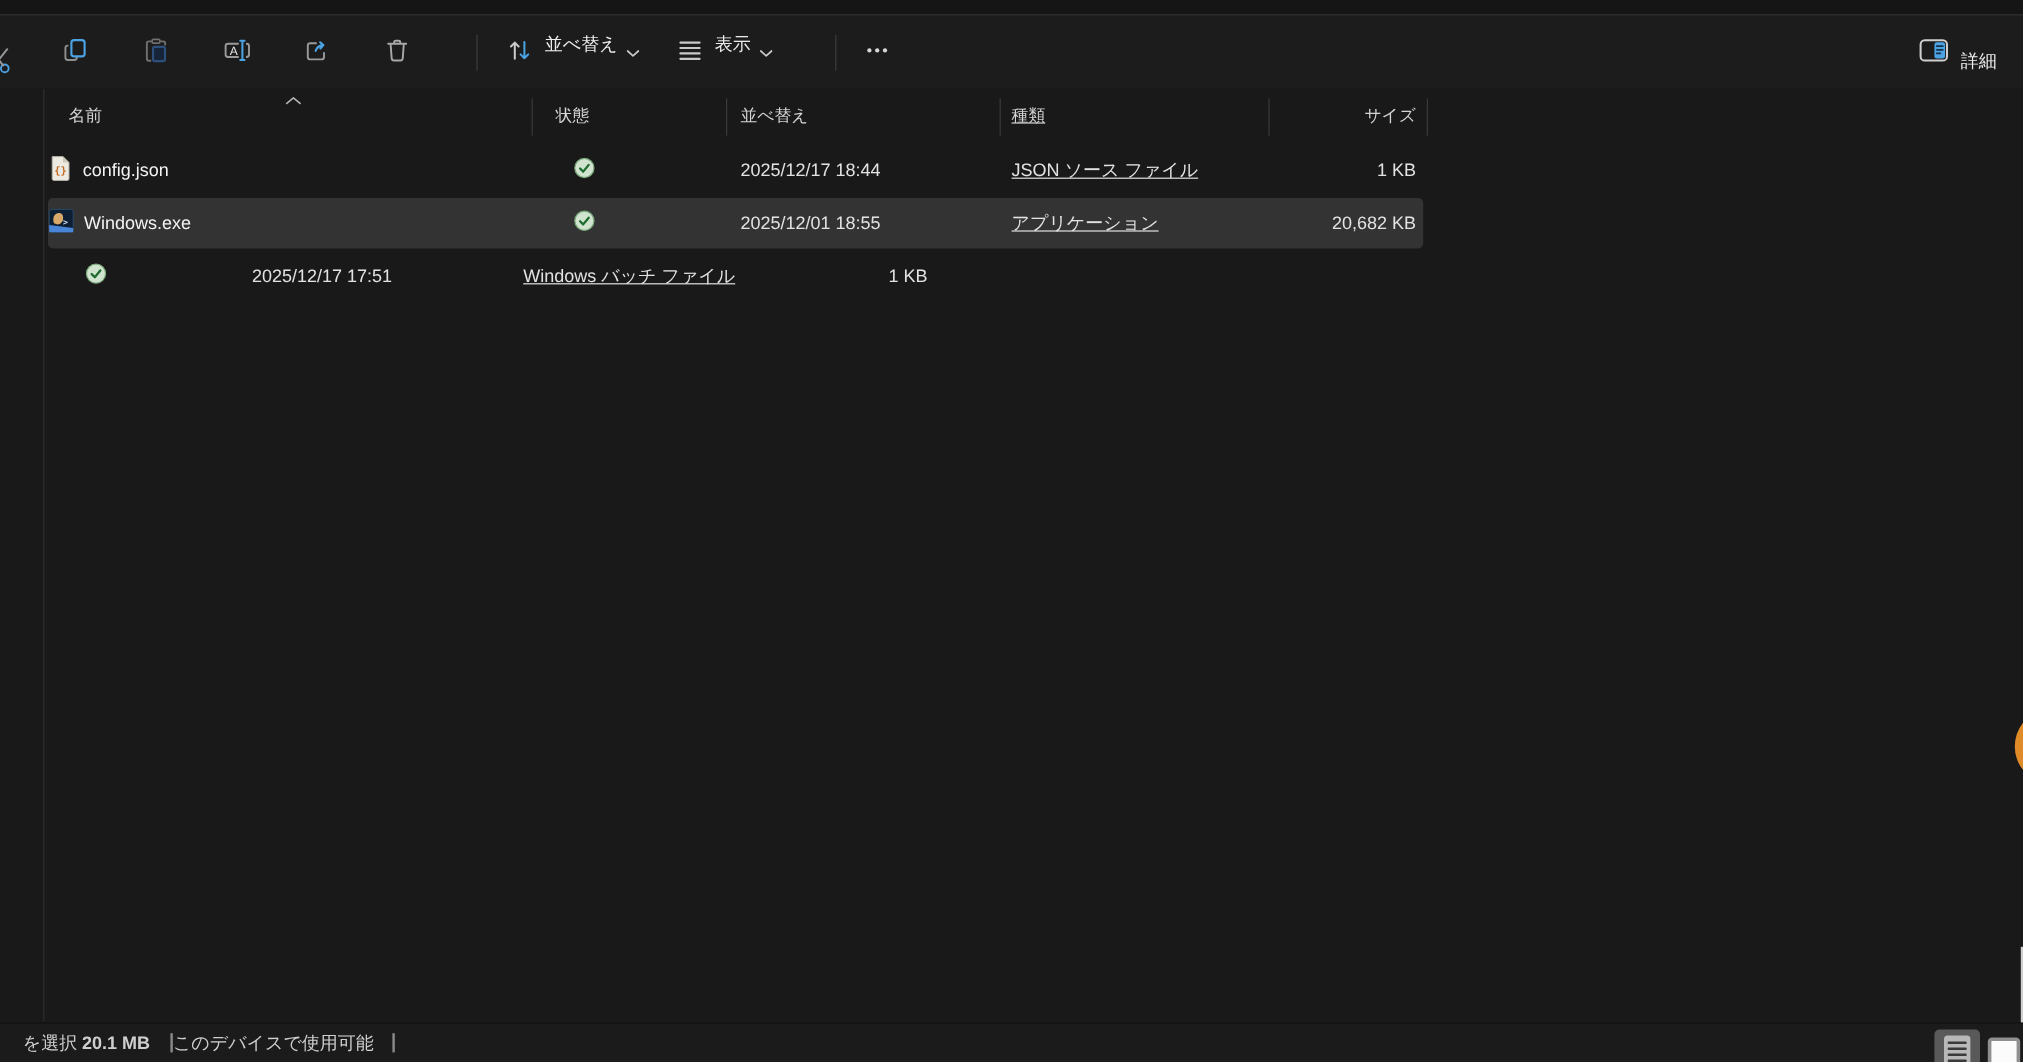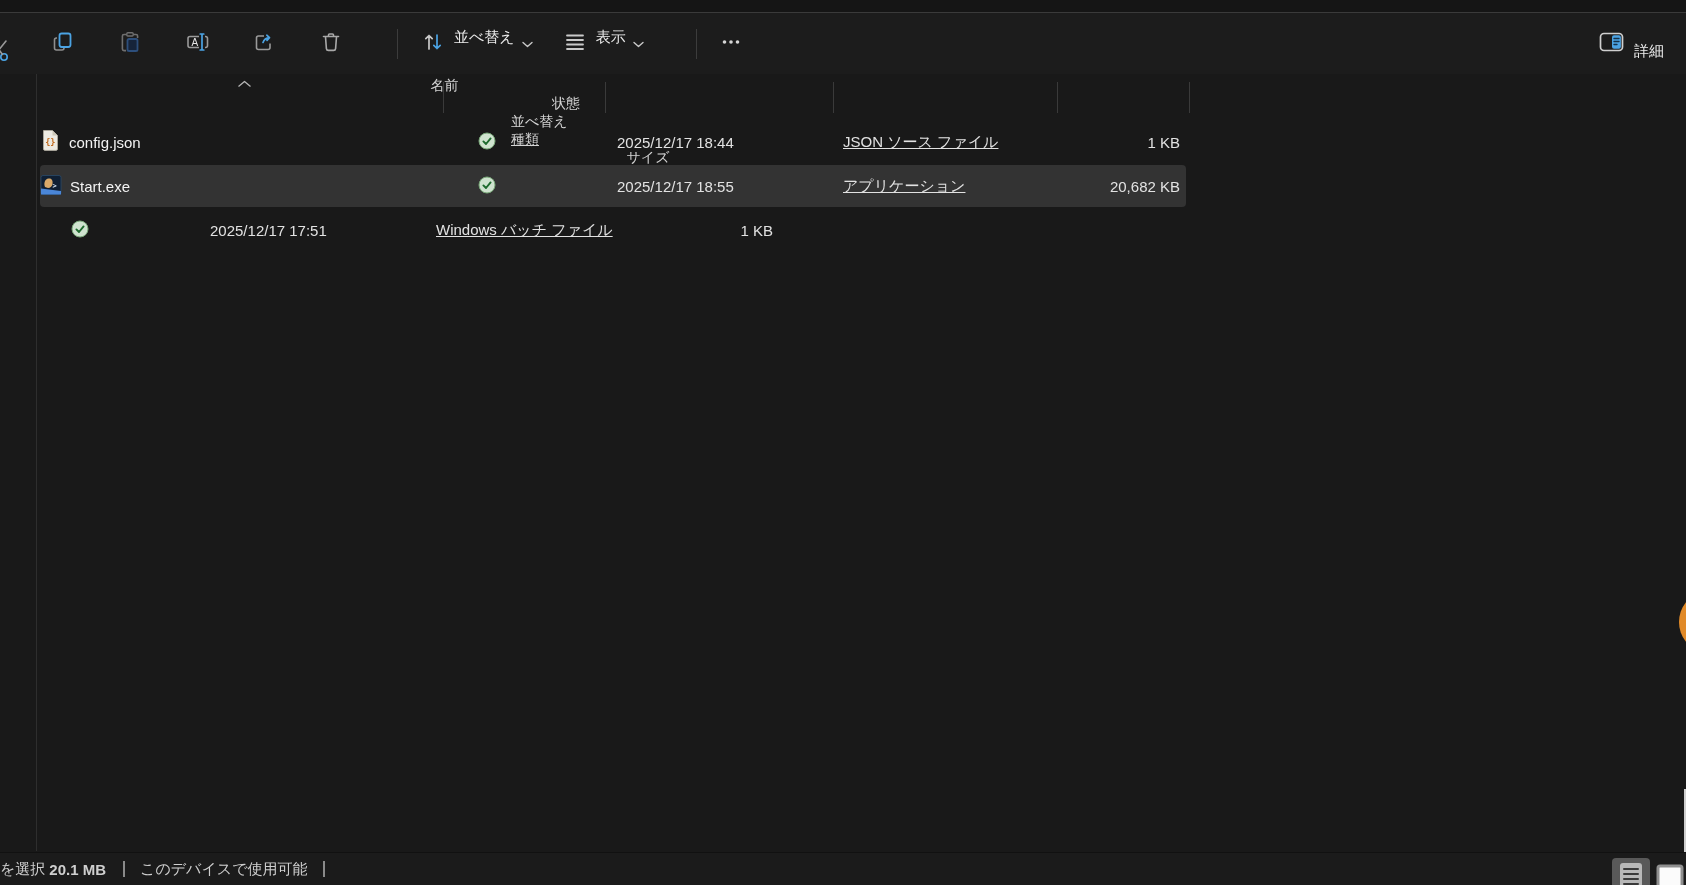--- a/index.html
+++ b/index.html
@@ -19,21 +19,21 @@
   .tb-label { font-size:15px; color:#ececec; margin:0 7px 12px 9px; white-space:nowrap; }
   .cut-partial { position:absolute; left:-14px; top:24px; }
   .details-btn { margin-left:auto; margin-right:14px; padding:0 8px; }
   .details-btn .tb-label { margin:16px 0 0 9px; }
 
   
   .content { position:relative; height:777px; background:#191919; }
   .pane-line { position:absolute; left:36px; top:0; bottom:0; width:1px; background:#2e2e2e; }
 
   .header-row { position:absolute; left:36px; top:3px; width:1154px; height:40px; display:flex;
-    align-items:center; font-size:14px; color:#d4d4d4;flex-direction:column; }
+    align-items:center; font-size:14px; color:#d4d4d4; }
   .hsep { position:absolute; top:5px; width:1px; height:31px; background:#3a3a3a; }
   .sort-caret { position:absolute; left:201px; top:-2px; }
 
   .col-name   { width:407px; padding-left:21px; }
   .col-status { width:162px; padding-left:20px; }
   .col-mod    { width:228px; padding-left:12px; }
   .col-type   { width:224px; padding-left:10px;text-decoration:underline; }
   .col-size   { width:133px; padding-right:10px; text-align:right; }
 
   .rows { position:absolute; left:36px; top:46px; width:1154px; }
@@ -42,23 +42,23 @@
     background:#333333; border-radius:4px; }
   .row > div { position:relative; }
   .name-cell { display:flex; align-items:center; padding-left:4px; }
   .name-cell .fname { margin-left:8px; color:#f3f3f3; }
   .status-cell { padding-left:35px; display:flex; align-items:center; }
 
   
   .statusbar { position:absolute; left:0; bottom:0; width:1686px; height:33px; background:#1b1b1b;
     border-top:1px solid #111; display:flex; align-items:center; font-size:15px; color:#cfcfcf; }
   .sb-div { width:2px; height:16px; background:#8a8a8a; }
-  .sb-sel  { margin-left:0; }
+  .sb-sel  { margin-left:19px; }
   .sb-size { margin-left:4px;font-weight:bold; }
-  .sb-d1 { margin-left:17px; } .sb-avail { margin-left:15px; } .sb-d2 { margin-left:15px; }
+  .sb-d1 { margin-left:17px; } .sb-avail { } .sb-d2 { margin-left:15px; }
   .sb-view-details { position:absolute; left:1612px; top:5px; width:38px; height:34px;
     background:#595959; border:none; border-radius:4px; display:flex; align-items:center; justify-content:center; }
   .sb-view-large { position:absolute; left:1655px; top:9px; width:30px; height:30px;
     background:transparent; border:none; }
 
   
   .edge-orange { position:absolute; left:1679px; top:595px; width:44px; height:54px;
     border-radius:50%; background:#e austria8a28; background:#e18a28; }
   .edge-light { position:absolute; left:1684px; top:789px; width:2px; height:63px; background:#cfcfcf; }
 </style>
@@ -234,31 +234,31 @@
       <div class="row selected">
         <div class="col-name name-cell">
           <span>
             <svg width="22" height="22" viewBox="0 0 22 22">
               <rect x="1" y="1.5" width="20" height="19" rx="2" fill="#0f1f33" stroke="#2a4a6a" stroke-width="0.8"></rect>
               <polygon points="1,20.5 1,14.5 21,17 21,20.5" fill="#4a86d8"></polygon>
               <path d="M5 13 C3.5 9 5 5 8.5 4.5 C12 4 13 7 12.5 10 C12.2 12 10.5 14 8 14 Z" fill="#d9a969"></path>
               <text x="12.6" y="14.2" fill="#d8e6f5" font-size="7" font-weight="bold" font-family="DejaVu Sans Mono,monospace">&gt;</text>
             </svg>
           </span>
-          <span class="fname">Start.exe</span>
+          <span class="fname">Windows.exe</span>
         </div>
         <div class="col-status status-cell">
           <span>
             <svg width="18" height="18" viewBox="0 0 18 18">
               <circle cx="9" cy="9" r="8" fill="#cfe3cf" stroke="#79a879" stroke-width="1"></circle>
               <path d="M5.4 9.4 L8 12 L12.6 6.4" stroke="#1e6b2e" stroke-width="1.9" fill="none" stroke-linecap="round" stroke-linejoin="round"></path>
             </svg>
           </span>
         </div>
-        <div class="col-mod">2025/12/17 18:55</div>
+        <div class="col-mod">2025/12/01 18:55</div>
         <div class="col-type">アプリケーション</div>
         <div class="col-size">20,682 KB</div>
       </div>
 
       <div class="row">
         <div class="col-status status-cell">
           <span>
             <svg width="18" height="18" viewBox="0 0 18 18">
               <circle cx="9" cy="9" r="8" fill="#cfe3cf" stroke="#79a879" stroke-width="1"></circle>
               <path d="M5.4 9.4 L8 12 L12.6 6.4" stroke="#1e6b2e" stroke-width="1.9" fill="none" stroke-linecap="round" stroke-linejoin="round"></path>

